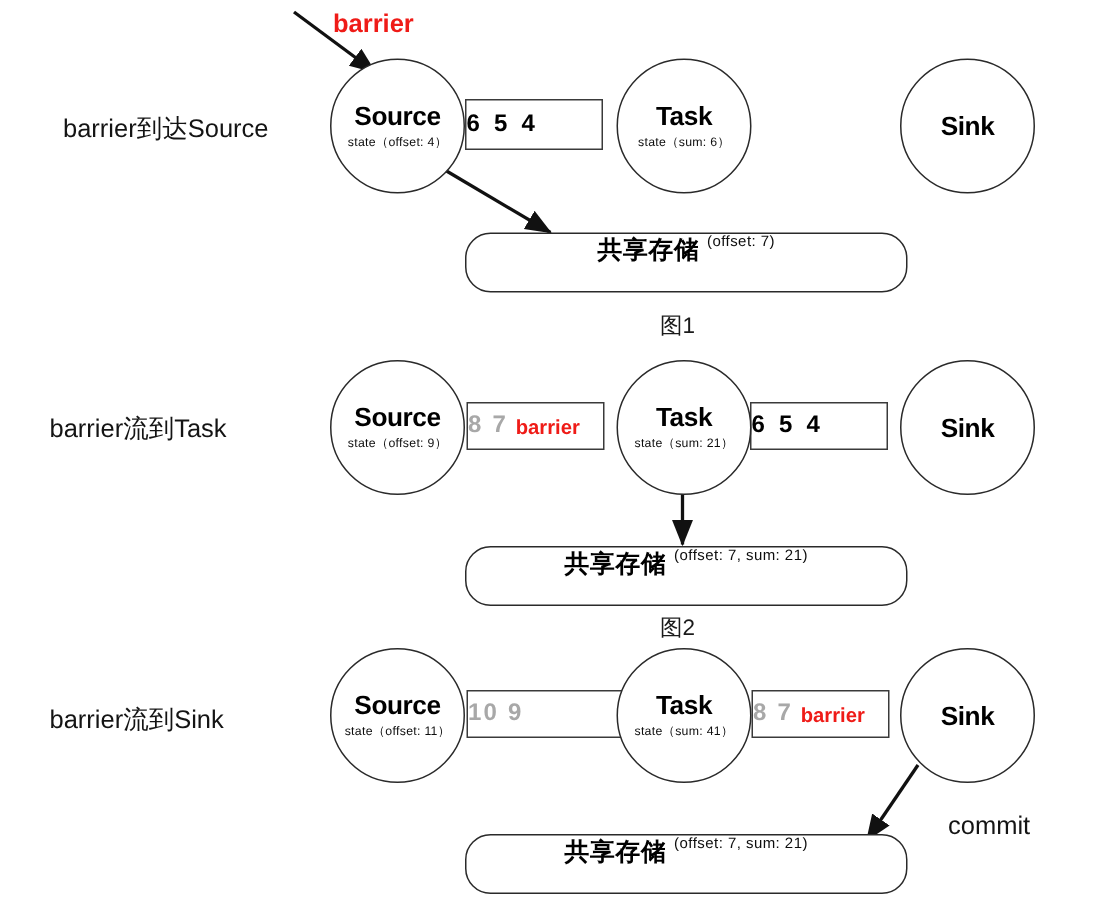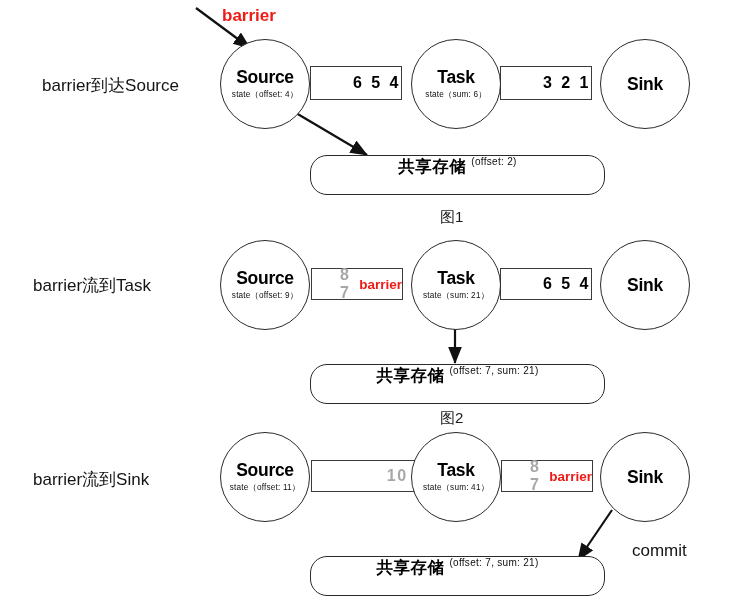--- a/index.html
+++ b/index.html
@@ -74,23 +74,22 @@
   }
 
   
   .record-box {
     position: absolute;
     border: 1.4px solid #3a3a3a;
     background: #ffffff;
     box-sizing: border-box;
     display: flex;
     align-items: center;
-    justify-content: flex-end;
+    justify-content: flex-start;
     z-index: 2;
-    padding-left: 28px;
   }
   .record-box .rec-num {
     font-size: 16px;
     font-weight: bold;
     color: #000000;
     letter-spacing: 2.5px;
   }
   .record-box .rec-num.dim {
     color: #a8a8a8;
     font-weight: bold;
@@ -183,31 +182,28 @@
 
   <div class="record-box" style="left:310px; top:66px; width:92px; height:34px;">
     <span class="rec-num">6 5 4</span>
   </div>
 
   <div class="node" style="left:411px; top:39px;">
     <span class="node-title">Task</span>
     <span class="node-state">state（sum: 6）</span>
   </div>
 
-  <div class="record-box" style="left:500px; top:66px; width:92px; height:34px;">
-    <span class="rec-num">3 2 1</span>
-  </div>
 
   <div class="node no-state" style="left:600px; top:39px;">
     <span class="node-title">Sink</span>
   </div>
 
   <div class="storage" style="left:310px; top:155px; width:295px; height:40px;">
     <span class="st-title">共享存储</span>
-    <span class="st-detail">(offset: 2)</span>
+    <span class="st-detail">(offset: 7)</span>
   </div>
 
   <div class="caption" style="left:440px; top:208px;">图1</div>
 
   <div class="row-label" style="left:33px; top:274px;">barrier流到Task</div>
 
   <div class="node" style="left:220px; top:240px;">
     <span class="node-title">Source</span>
     <span class="node-state">state（offset: 9）</span>
   </div>

